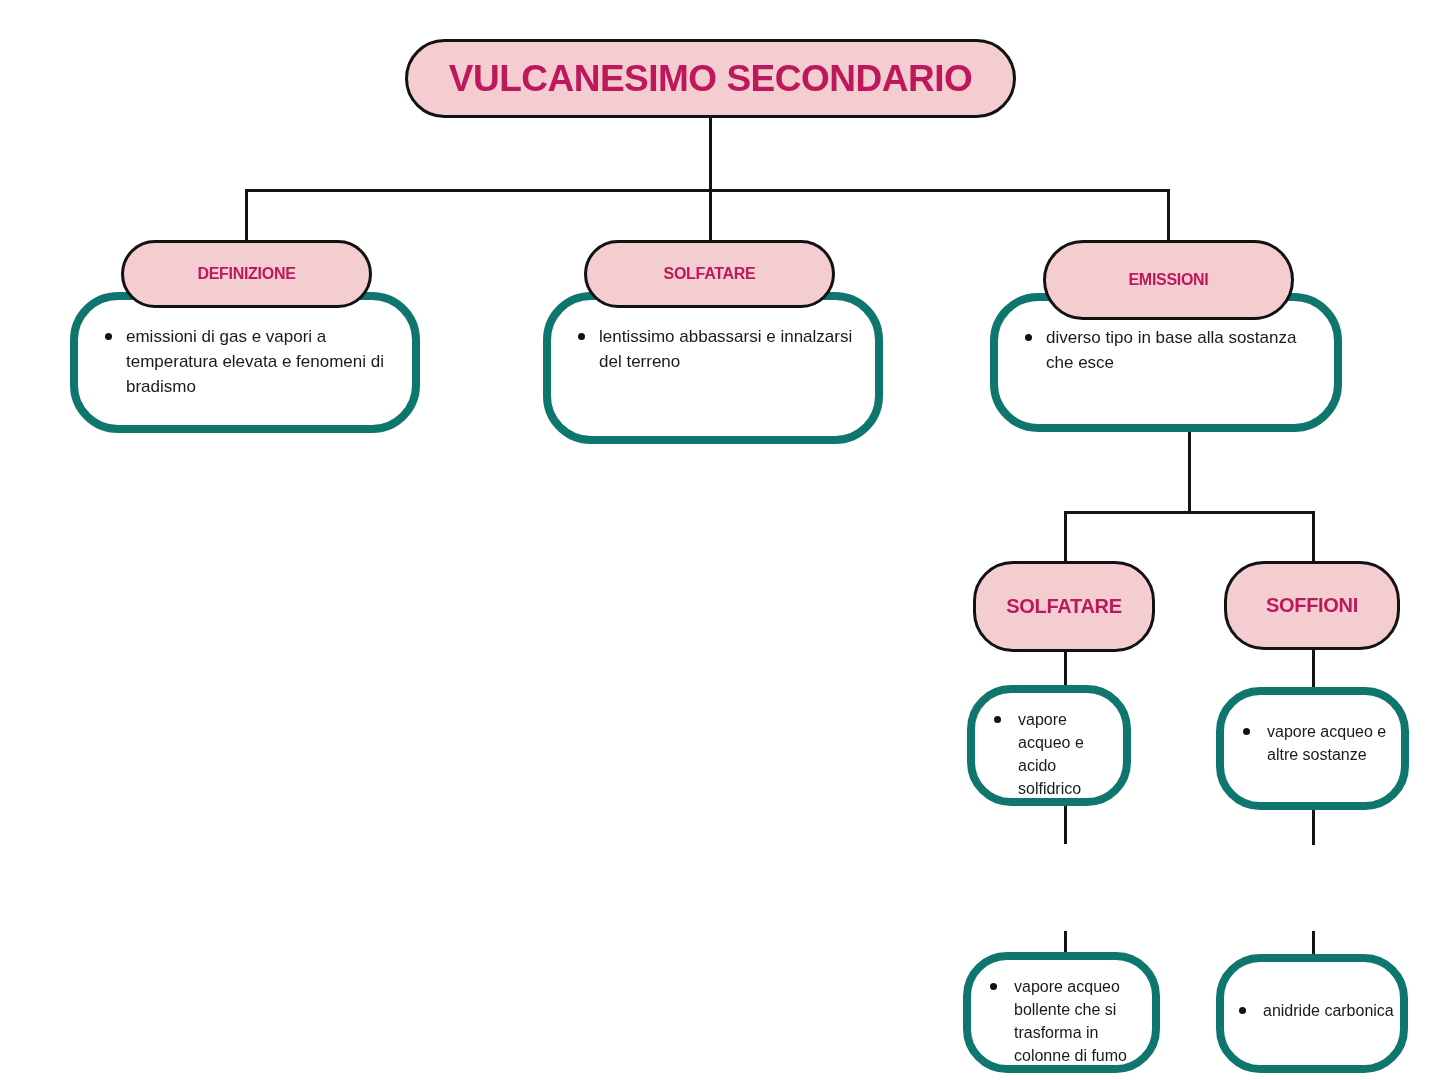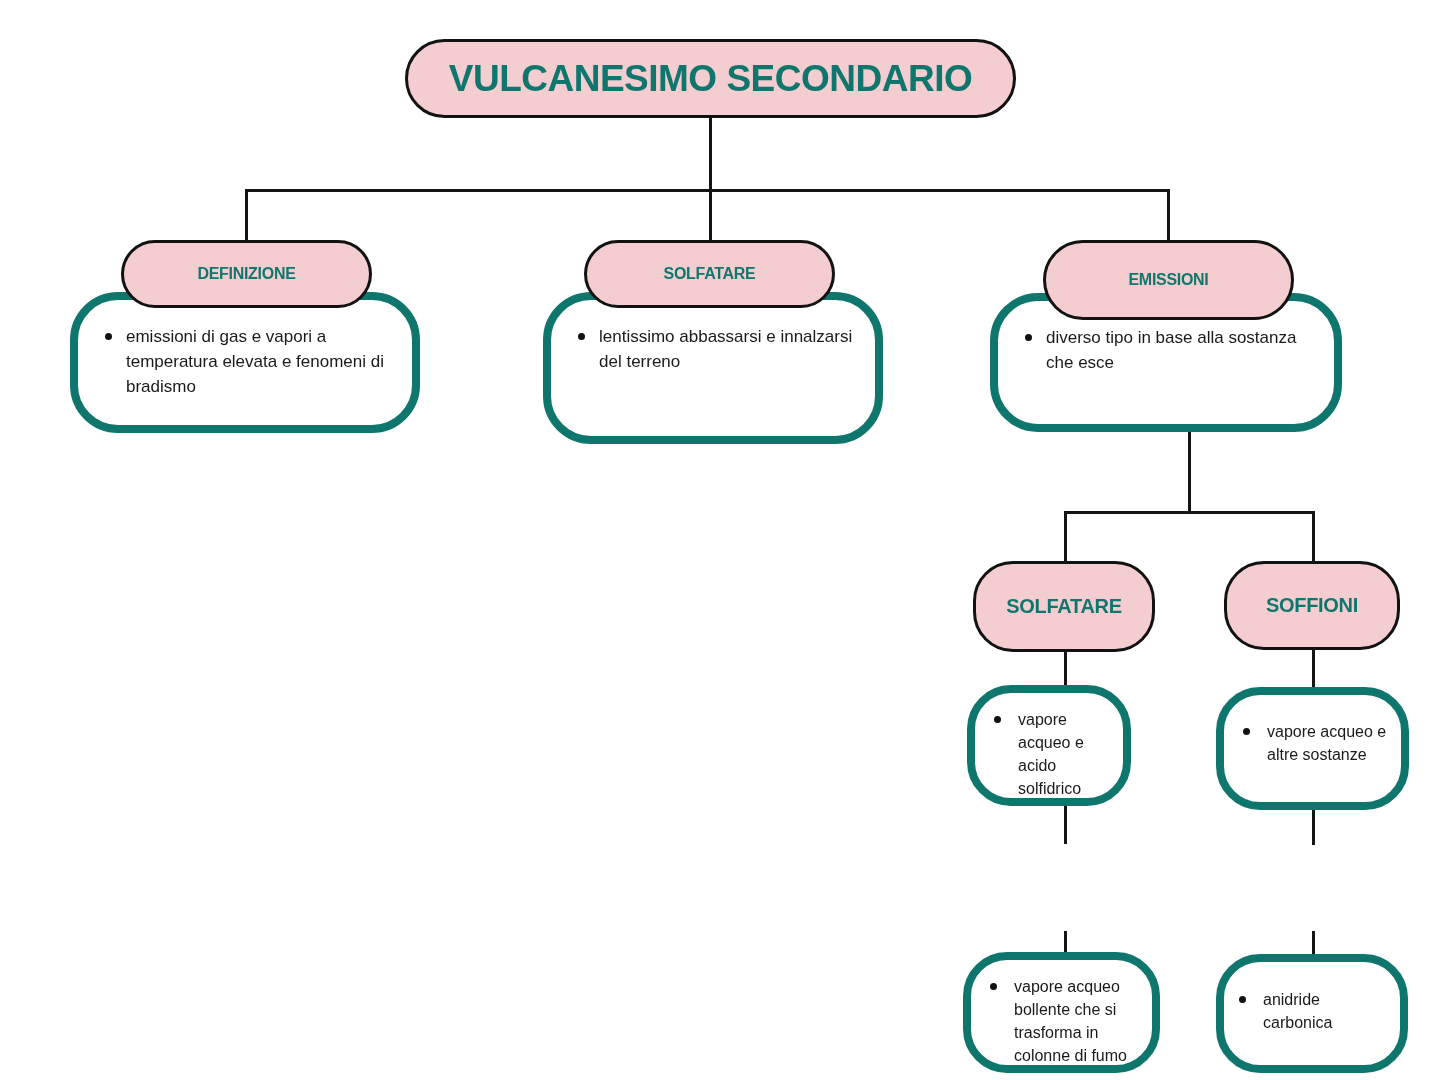--- a/index.html
+++ b/index.html
@@ -26,21 +26,21 @@
 
   .pill {
     position: absolute;
     background: #f4cdd0;
     border: 3px solid #121212;
     border-radius: 999px;
     display: flex;
     align-items: center;
     justify-content: center;
     font-weight: bold;
-    color: #0f766e;
+    color: #be185d;
     z-index: 3;
     box-sizing: border-box;
     letter-spacing: -0.3px;
     text-align: center;
   }
   .pill.title {
     font-size: 37px;
     letter-spacing: -0.5px;
   }
   .pill.mid { font-size: 16px; }
@@ -148,18 +148,18 @@
     </ul>
   </div>
 
   <div class="box small" style="left:963px; top:952px; width:197px; height:121px;">
     <ul>
       <li>vapore acqueo bollente che si trasforma in colonne di fumo</li>
     </ul>
   </div>
 
   <div class="box small vcenter" style="left:1216px; top:954px; width:192px; height:119px;">
-    <ul style="padding-left:13px; padding-right:16px;">
+    <ul style="padding-left:13px; padding-right:4px;">
       <li>anidride carbonica</li>
     </ul>
   </div>
 
 </div>
 
 </body></html>

